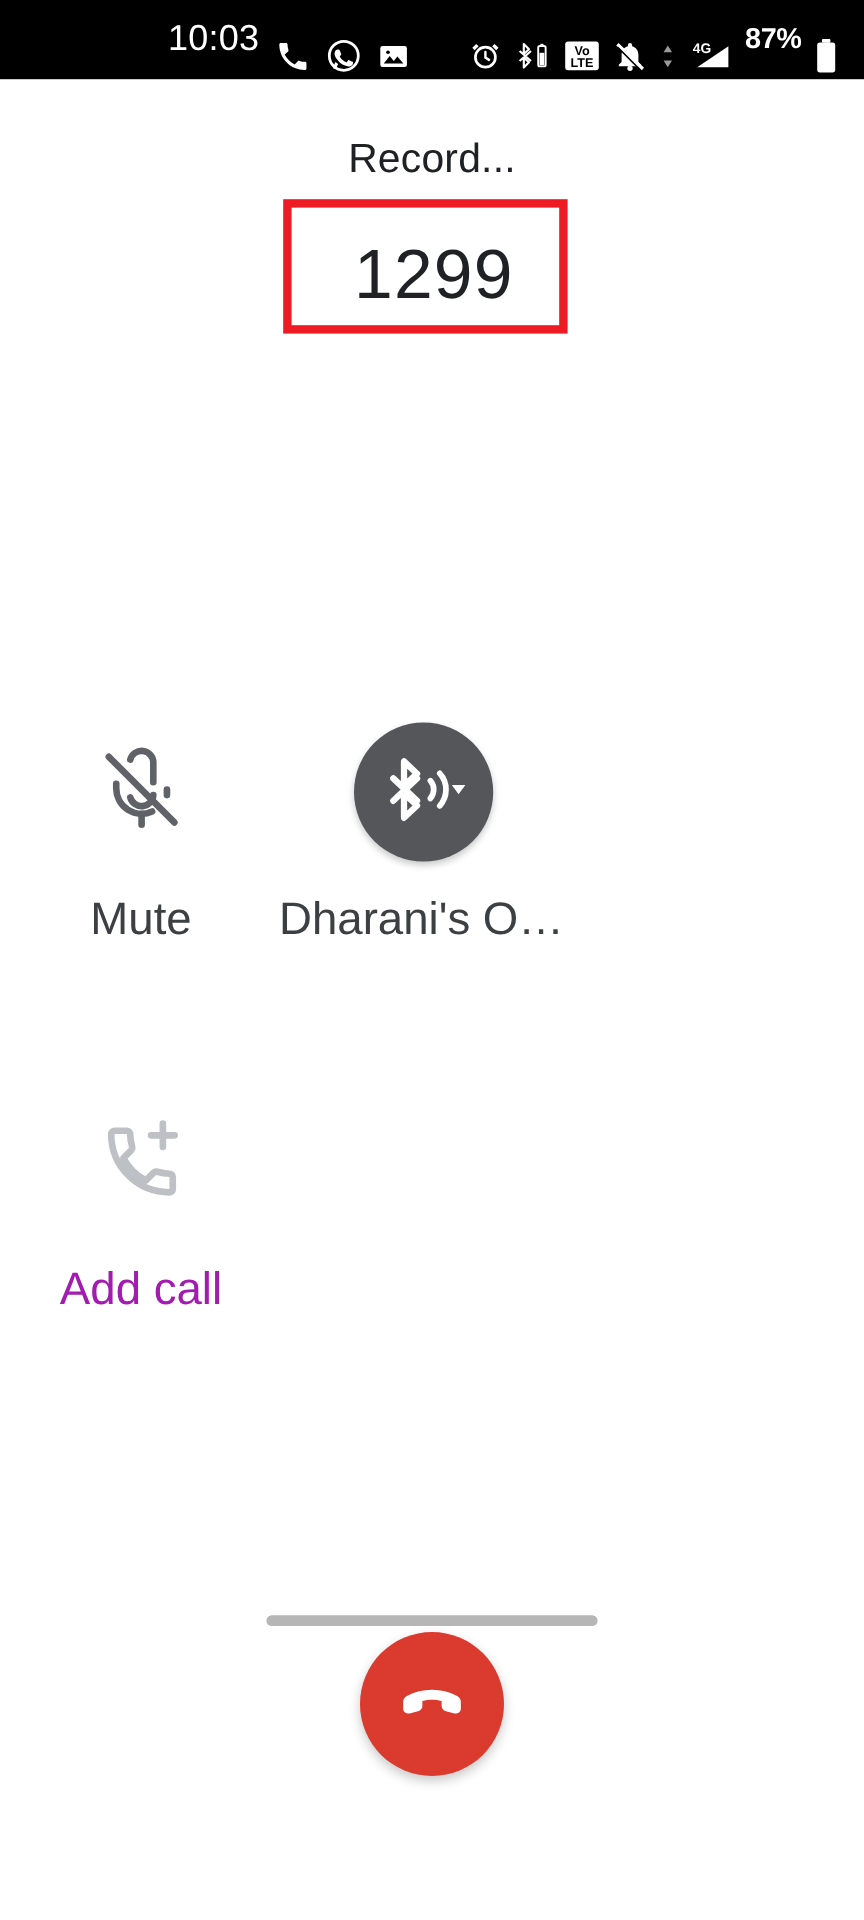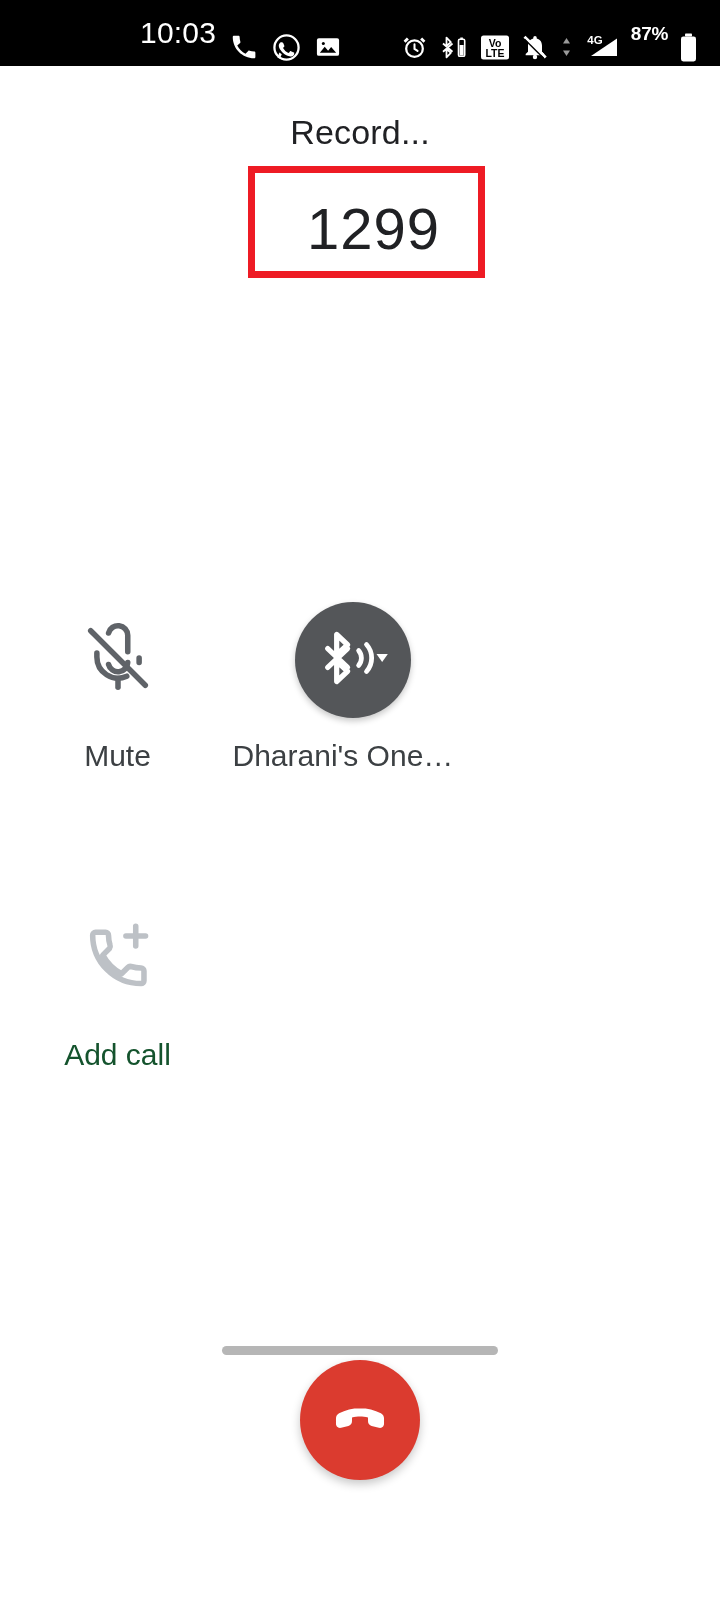--- a/index.html
+++ b/index.html
@@ -30,38 +30,38 @@
   }
   #status-right {
     display:flex; align-items:center; gap:11px;
     margin-left:auto; margin-right:22px;
   }
   .sb-time {
     font-size:30px; font-weight:normal; letter-spacing:0.2px;
     line-height:1;
   }
   .sb-batt-pct {
-    font-size:19px; font-weight:bold; line-height:1;
+    font-size:24px; font-weight:bold; line-height:1;
     letter-spacing:-0.3px;
     text-align:right;
   }
   .sb-ico { display:block;margin-top:32px; }
 
   
   #call-header {
     position:absolute; top:110px; left:0; width:720px;
     text-align:center;
   }
   #calling-status {
     font-size:34px; color:#202124; line-height:44px;
     letter-spacing:0.2px;
   }
   #number-highlight {
     position:absolute;
-    left:248px; top:56px;
+    left:236px; top:56px;
     width:237px; height:112px;
     border:7px solid #ee1b24;
     background:transparent;
   }
   #call-number {
     position:absolute;
     left:0; top:0; width:237px; height:112px;
     display:flex; align-items:center; justify-content:center;
     font-size:58px; color:#202124;
     letter-spacing:1px;
@@ -79,25 +79,25 @@
   .ctrl {
     width:235px;
     display:flex; flex-direction:column; align-items:center;
   }
   .ctrl-icon-wrap {
     width:120px; height:120px;
     display:flex; align-items:center; justify-content:center;
     position:relative;
   }
   .ctrl-label {
-    margin-top:18px;
-    font-size:30px; color:#3c4043;
+    margin-top:28px;
+    font-size:38px; color:#3c4043;
     line-height:36px; white-space:nowrap;
   }
-  .ctrl.disabled .ctrl-label { color:#14532d; }
+  .ctrl.disabled .ctrl-label { color:#a21caf; }
 
   .bt-circle {
     width:116px; height:116px; border-radius:50%;
     background:#545659;
     display:flex; align-items:center; justify-content:center;
     box-shadow:0 3px 6px rgba(0,0,0,0.22);
   }
   .bt-label {
     color:#3c4043;
     max-width:240px;

